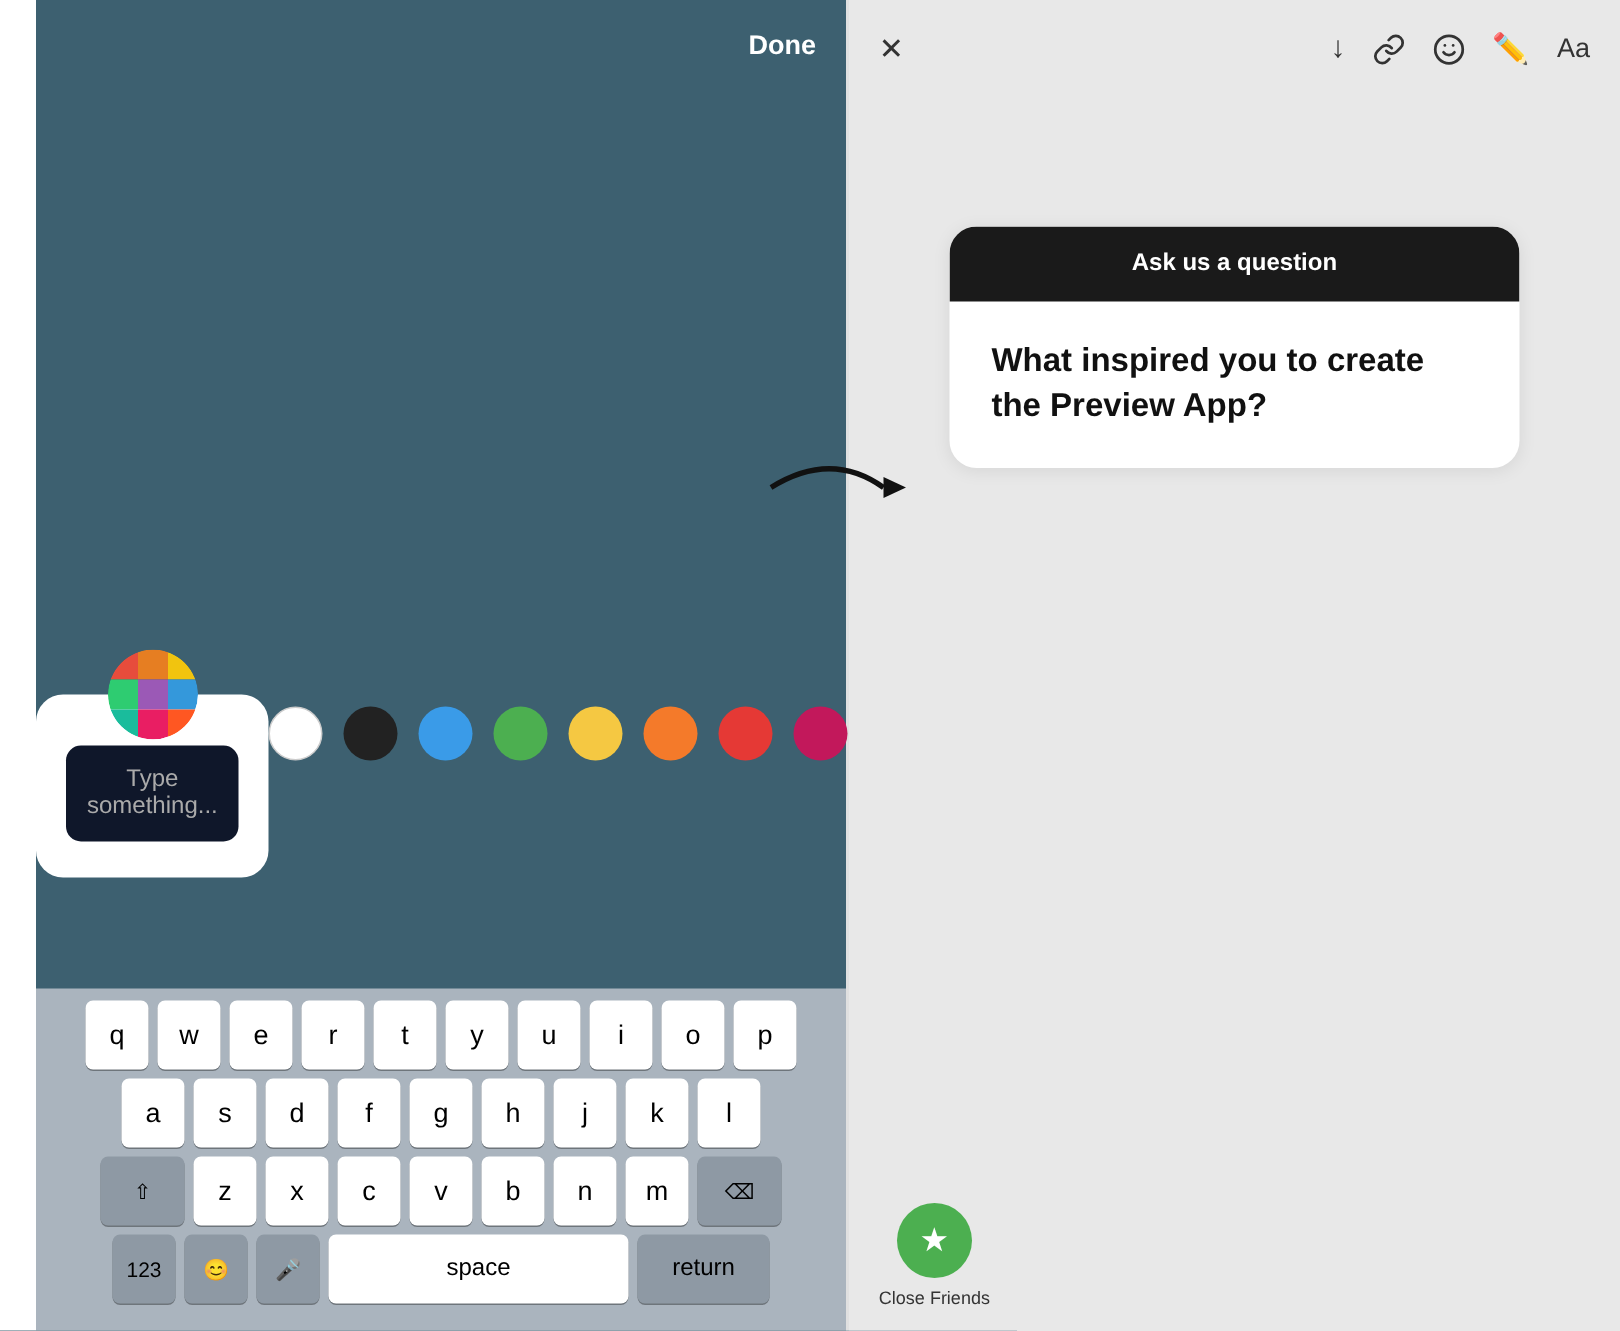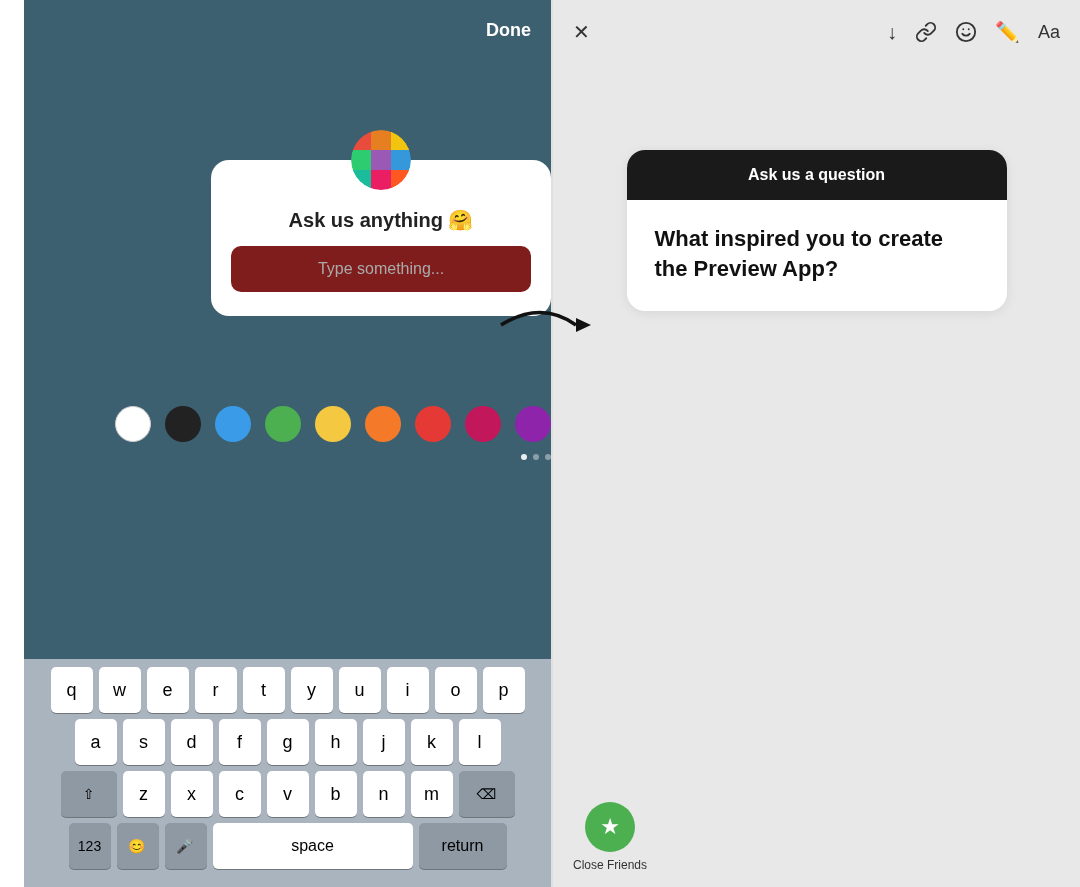--- a/index.html
+++ b/index.html
@@ -11,22 +11,22 @@
       overflow: hidden;
       background: #fff;
     }
 
     
     .left-panel {
       width: 540px;
       height: 887px;
       background: #3d6070;
       display: flex;
-      flex-direction: column;
-      align-items: flex-end;
+      flex-direction: row;
+      align-items: center;
       position: relative;
       margin-left: 24px;
     }
 
     .done-button {
       position: absolute;
       top: 20px;
       right: 20px;
       color: #fff;
       font-size: 18px;
@@ -83,21 +83,21 @@
     .sticker-title {
       margin-top: 28px;
       font-size: 20px;
       font-weight: 700;
       color: #222;
       text-align: center;
     }
 
     .sticker-input-box {
       margin-top: 14px;
-      background: #7f1d1d;
+      background: #0f172a;
       border-radius: 10px;
       width: 100%;
       padding: 14px;
       text-align: center;
       color: #aaa;
       font-size: 16px;
     }
 
     
     .color-picker {
@@ -338,21 +338,20 @@
         <div class="grid-cell c2"></div>
         <div class="grid-cell c3"></div>
         <div class="grid-cell c4"></div>
         <div class="grid-cell c5"></div>
         <div class="grid-cell c6"></div>
         <div class="grid-cell c7"></div>
         <div class="grid-cell c8"></div>
         <div class="grid-cell c9"></div>
       </div>
     </div>
-    <div class="sticker-title">Ask us anything 🤗</div>
     <div class="sticker-input-box">Type something...</div>
   </div>
 
   <div class="color-picker">
     <div class="color-dot white"></div>
     <div class="color-dot black"></div>
     <div class="color-dot blue"></div>
     <div class="color-dot green"></div>
     <div class="color-dot yellow"></div>
     <div class="color-dot orange"></div>

